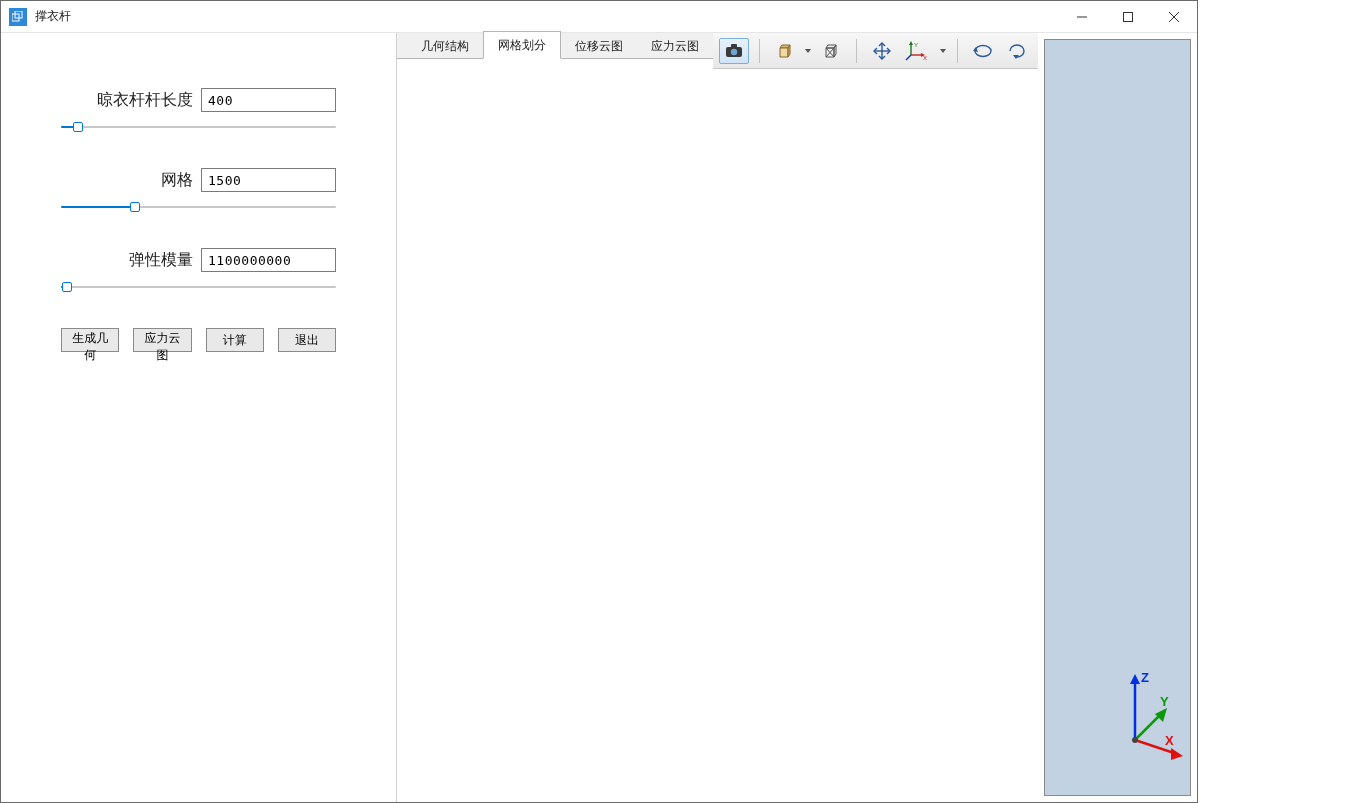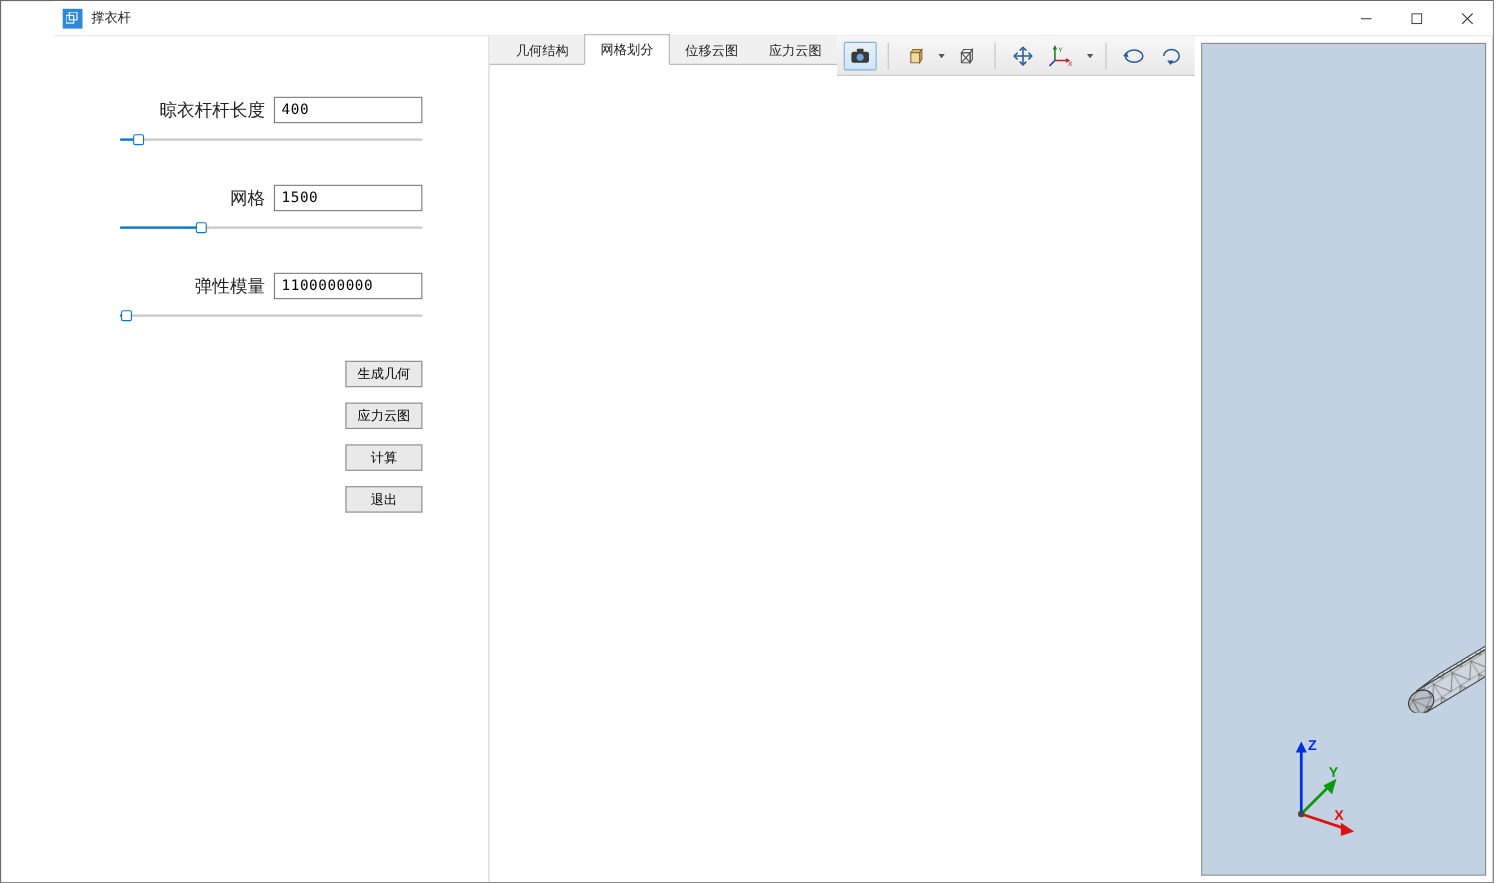--- a/index.html
+++ b/index.html
@@ -1,35 +1,35 @@
 <!DOCTYPE html>
 <html><head>
 <meta charset="utf-8">
 <style>
   * { box-sizing: border-box; }
   html, body { margin:0; padding:0; height:100%; font-family:"Microsoft YaHei","Segoe UI",Arial,sans-serif; font-size:12px; color:#222; background:#fff; }
-  .window { width:1358px; height:803px; border:1px solid #6a6a6a; display:flex; flex-direction:column; background:#fff;padding-left:48px; }
+  .window { width:1198px; height:803px; border:1px solid #6a6a6a; display:flex; flex-direction:column; background:#fff; }
   .titlebar { height:32px; display:flex; align-items:center; background:#fff; border-bottom:1px solid #e6e6e6; }
   .titlebar-left { display:flex; align-items:center; gap:8px; padding-left:8px; }
   .app-icon { width:18px; height:18px; background:#2d88d8; display:flex; align-items:center; justify-content:center; }
   .app-icon svg { display:block; }
   .app-title { font-size:12px; }
   .win-controls { margin-left:auto; display:flex; height:100%; }
   .win-btn { width:46px; display:flex; align-items:center; justify-content:center; color:#555; }
   .content { flex:1; display:flex; }
   .sidebar { width:395px; padding:55px 60px 0 60px; }
   .param { margin-bottom:34px; }
   .param-row { display:flex; align-items:center; justify-content:flex-end; gap:8px; }
   .param-label { font-size:16px; text-align:center; }
   .param-input { width:135px; height:24px; border:1px solid #7a7a7a; padding:2px 6px; font-family:Consolas,monospace; font-size:13px; letter-spacing:0.5px; background:#fff; }
   .slider-wrap { margin-top:8px; position:relative; height:14px; }
   .slider-track { position:absolute; top:6px; left:0; right:0; height:2px; background:#c8c8c8; border-radius:1px; }
   .slider-fill { position:absolute; top:6px; left:0; height:2px; background:#0078d7; border-radius:1px; }
   .slider-thumb { position:absolute; top:2px; width:10px; height:10px; background:#fff; border:1px solid #0078d7; border-radius:2px; transform:translateX(-5px); }
-  .actions { margin-top:15px; display:flex; flex-direction:column; align-items:flex-end; gap:14px; }
+  .actions { margin-top:15px; display:flex; align-items:flex-end; gap:14px; }
   .btn { width:70px; height:24px; border:1px solid #8a8a8a; background:#e9e9e9; font-size:12px; cursor:pointer; }
   .main { flex:1; display:flex; border-left:1px solid #d0d0d0; }
   .tabs { height:26px; display:flex; align-items:flex-end; background:#f0f0f0; padding-left:10px; gap:0; border-bottom:1px solid #b5b5b5; }
   .tab { padding:5px 14px 4px; font-size:12px; cursor:pointer; position:relative; top:1px; }
   .tab.active { background:#fff; border:1px solid #b5b5b5; border-bottom:1px solid #fff; }
   .toolbar { height:36px; background:linear-gradient(#f7f7f7,#e8e8e8); border-bottom:1px solid #c6c6c6; display:flex; align-items:center; padding:0 6px; gap:10px; }
   .tgroup { display:flex; align-items:center; gap:4px; }
   .tbtn { width:30px; height:26px; border:1px solid transparent; display:flex; align-items:center; justify-content:center; border-radius:2px; }
   .tbtn.active { border-color:#7ab0dc; background:linear-gradient(#e8f1fb,#cfe4f7); }
   .tbtn svg { display:block; }

